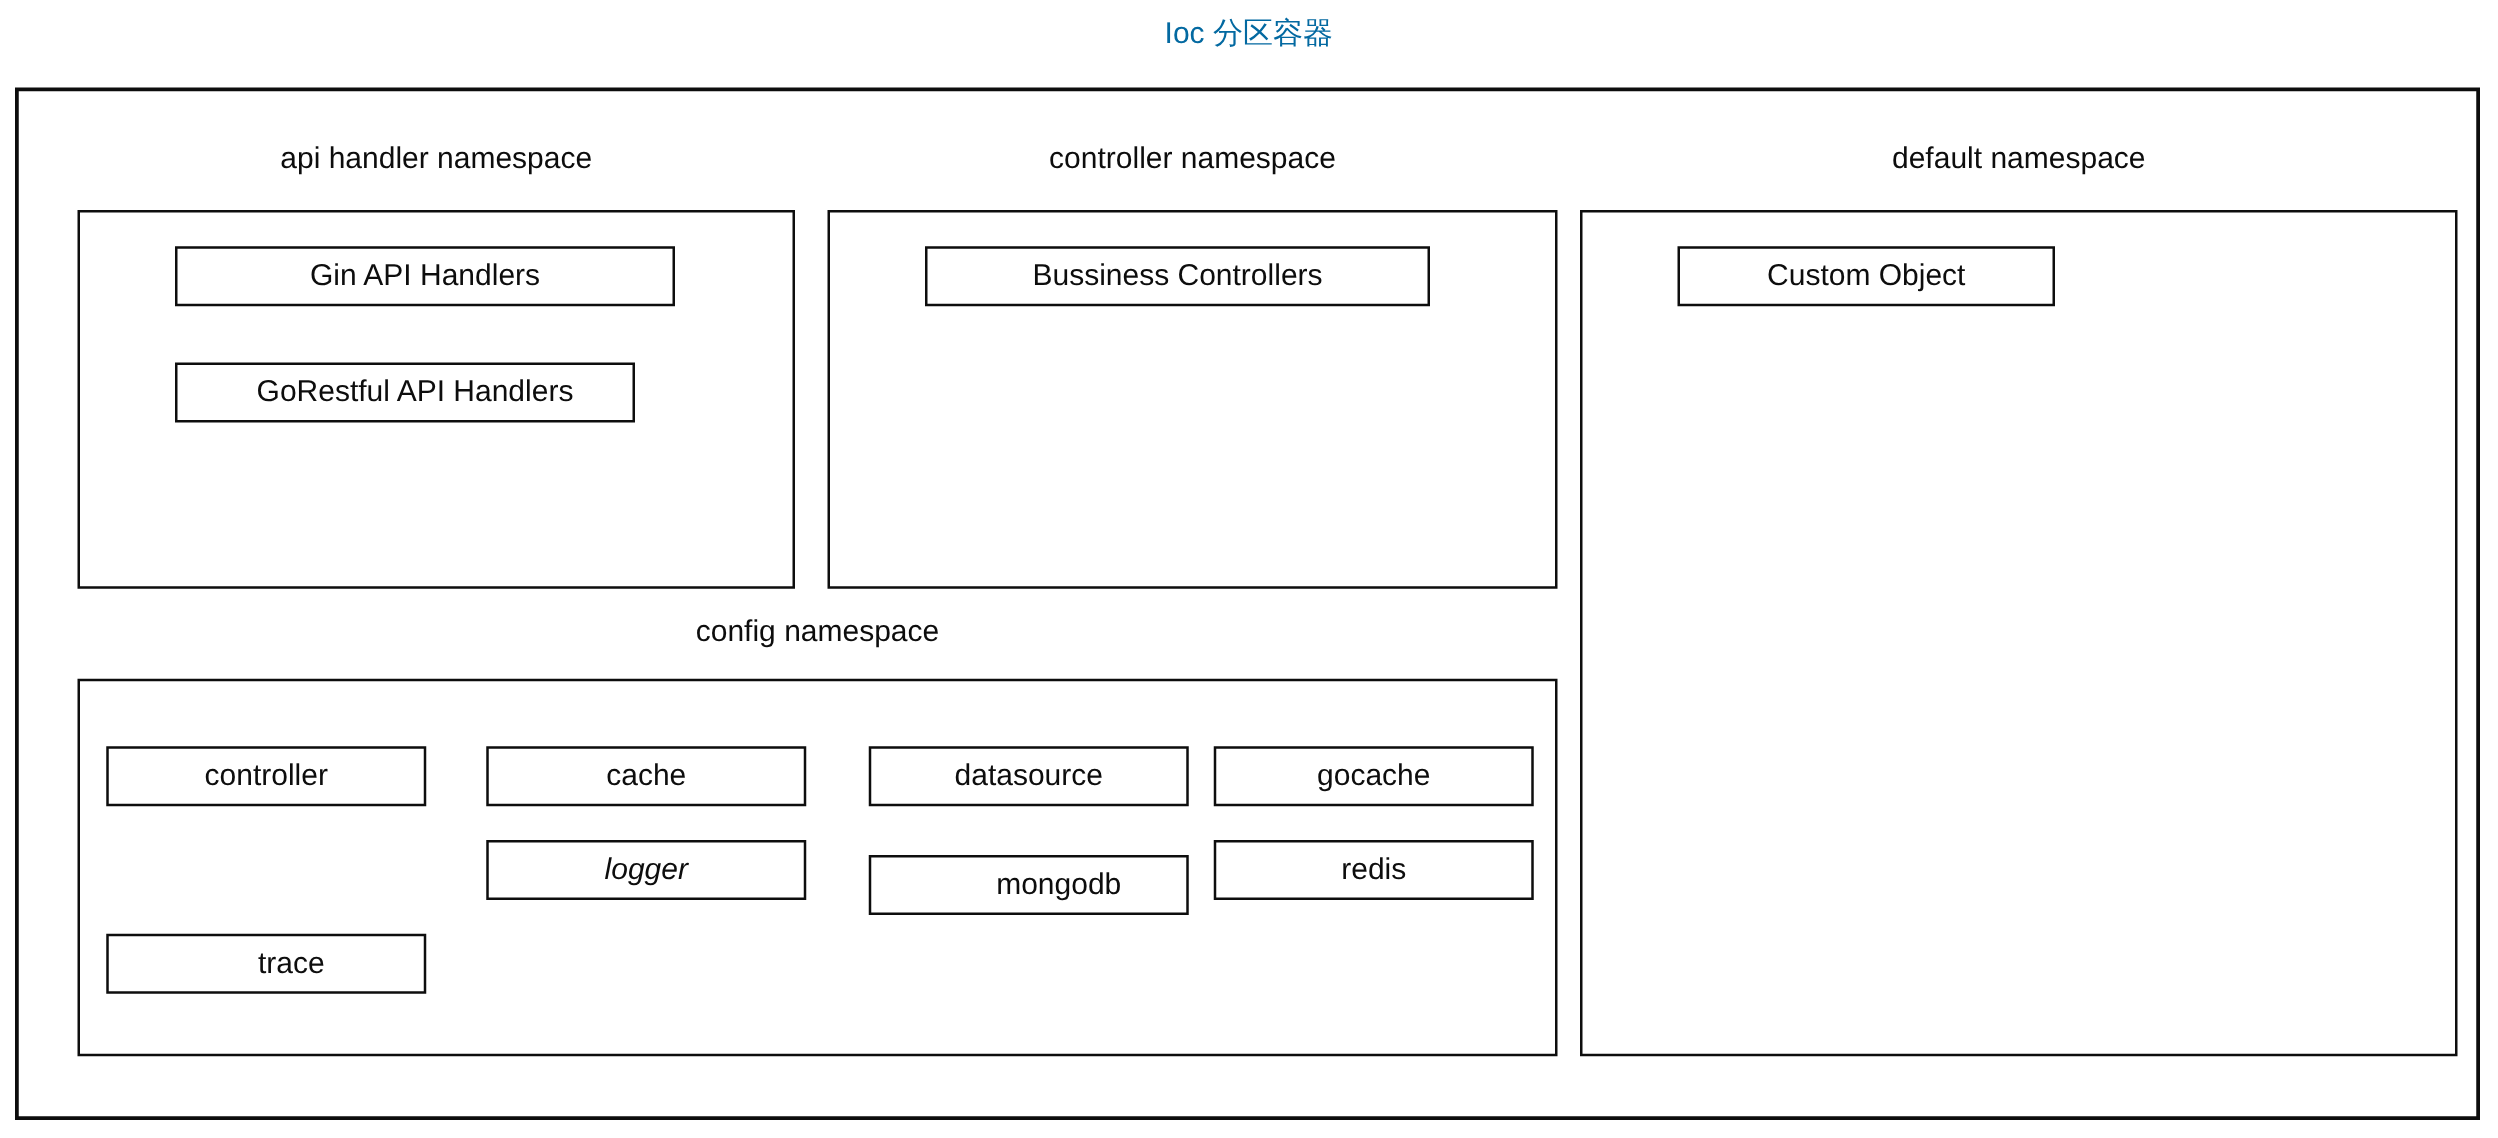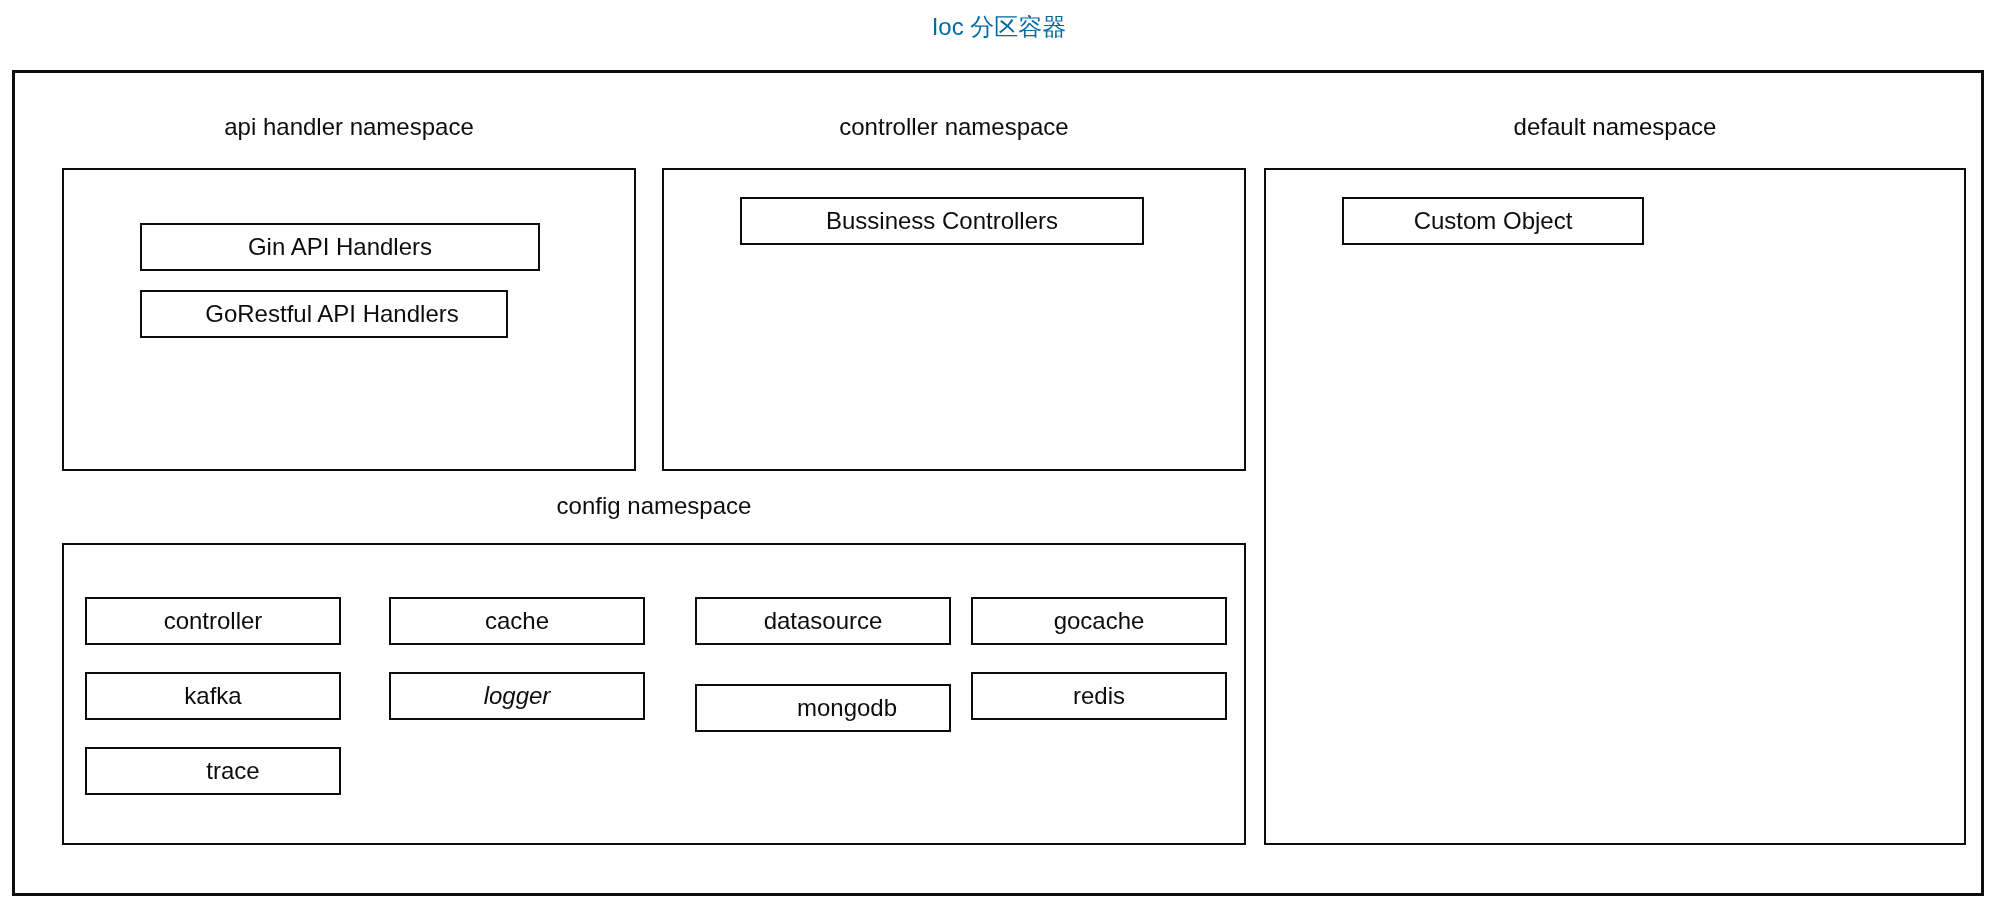--- a/index.html
+++ b/index.html
@@ -68,21 +68,21 @@
   #label-default    { left: 1264px; width: 702px; }
   #label-config     { top: 489px; left: 62px; width: 1184px; height: 34px; }
 
   
   #box-api        { left: 62px;   top: 168px; width: 574px; height: 303px; }
   #box-controller { left: 662px;  top: 168px; width: 584px; height: 303px; }
   #box-default    { left: 1264px; top: 168px; width: 702px; height: 677px; }
   #box-config     { left: 62px;   top: 543px; width: 1184px; height: 302px; }
 
   
-  #item-gin        { left: 140px;  top: 197px; width: 400px; height: 48px; margin-top: 26px; }
+  #item-gin        { left: 140px;  top: 197px; width: 400px; height: 48px; }
   #item-gorestful  { left: 140px;  top: 290px; width: 368px; height: 48px; padding-left: 16px; }
   #item-bussiness  { left: 740px;  top: 197px; width: 404px; height: 48px; }
   #item-custom     { left: 1342px; top: 197px; width: 302px; height: 48px; }
 
   
   .cfg { width: 256px; height: 48px; }
   #cfg-application { left: 85px;  top: 597px; }
   #cfg-cache       { left: 389px; top: 597px; }
   #cfg-datasource  { left: 695px; top: 597px; }
   #cfg-gocache     { left: 971px; top: 597px; }
@@ -115,19 +115,18 @@
   <div id="item-gorestful" class="item-box">GoRestful API Handlers</div>
 
   <div id="item-bussiness" class="item-box">Bussiness Controllers</div>
 
   <div id="item-custom" class="item-box">Custom Object</div>
 
   <div id="cfg-application" class="item-box cfg">controller</div>
   <div id="cfg-cache" class="item-box cfg">cache</div>
   <div id="cfg-datasource" class="item-box cfg">datasource</div>
   <div id="cfg-gocache" class="item-box cfg">gocache</div>
-  <div id="cfg-kafka" class="item-box cfg">kafka</div>
   <div id="cfg-logger" class="item-box cfg">logger</div>
   <div id="cfg-mongodb" class="item-box cfg">mongodb</div>
   <div id="cfg-redis" class="item-box cfg">redis</div>
   <div id="cfg-trace" class="item-box cfg">trace</div>
 
 </div>
 
 </body></html>

